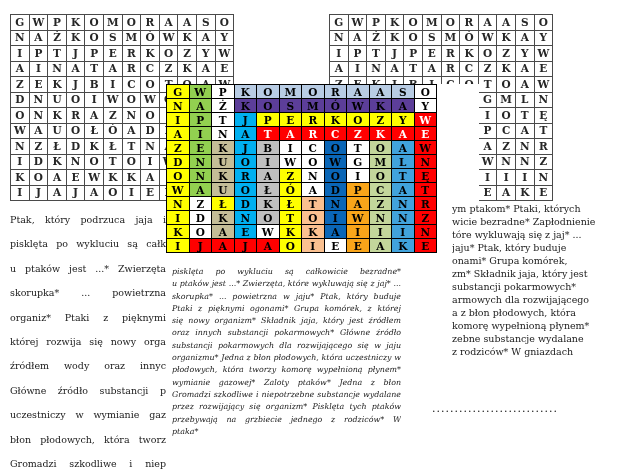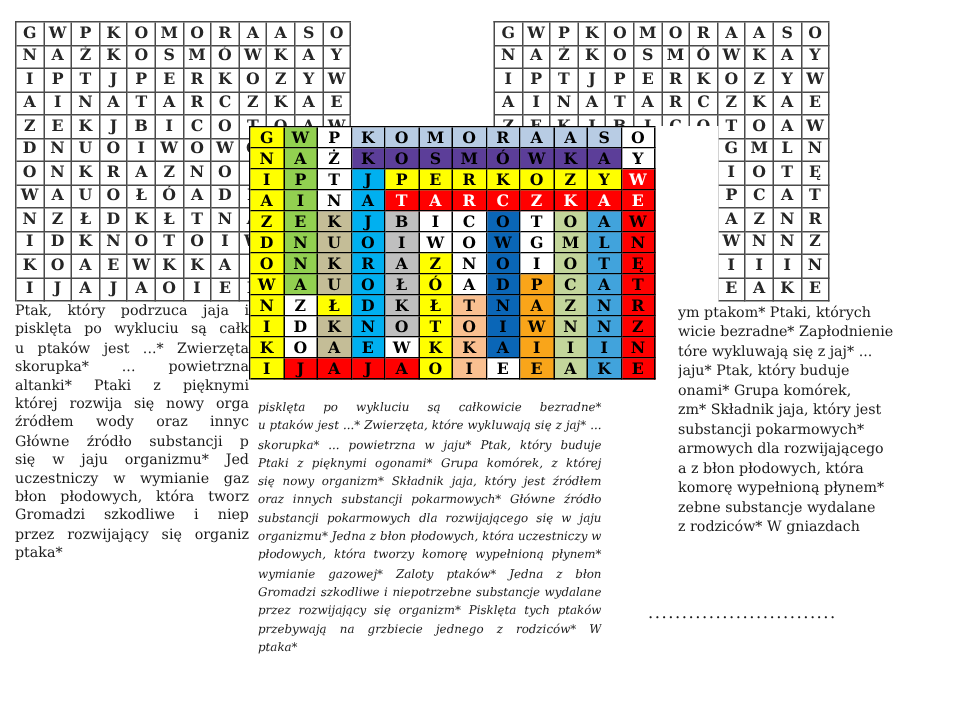--- a/index.html
+++ b/index.html
@@ -16,21 +16,21 @@
   #grid-right{left:329px;top:14px;}
   .overlay{position:absolute;left:166px;top:84px;width:313px;height:168px;background:#fff;}
   .colored{left:0;top:0;grid-template-columns:repeat(12,22.5px);grid-auto-rows:14px;
         border-top:1px solid #000;border-left:1px solid #000;}
   .colored .cell{border-right:1px solid #000;border-bottom:1px solid #000;
         font-size:10.5px;line-height:14px;}
   .textcol{position:absolute;overflow:hidden;}
   .tline{white-space:nowrap;overflow:hidden;}
   .just{text-align:justify;text-align-last:justify;white-space:normal;height:1em;}
   #text-left{left:10px;top:202px;width:156px;font-size:9.5px;line-height:12.4px;}
-  #text-left .just{line-height:12.4px;height:12.4px;}
+  #text-left .just{line-height:12.4px;height:12.4px;margin-top:12px;}
   #text-center{left:172px;top:266px;width:229px;font-size:7.9px;line-height:12.3px;font-style:italic;}
   #text-center .just{line-height:12.3px;height:12.3px;}
   #text-right{left:432px;top:202px;width:200px;font-size:9.5px;line-height:13px;margin-left:20px;}
   .haslo{position:absolute;left:10px;top:404px;font-size:11px;}
   .rdots{position:absolute;left:432px;top:402px;font-size:11px;letter-spacing:1px;}
 </style>
 </head>
 <body>
 
 <div class="page">
@@ -472,25 +472,24 @@
         <div class="cell" style="background: rgb(195, 214, 155); color: rgb(0, 0, 0);">A</div>
         <div class="cell" style="background: rgb(65, 163, 220); color: rgb(0, 0, 0);">K</div>
         <div class="cell" style="background: rgb(255, 0, 0); color: rgb(0, 0, 0);">E</div>
       </div>
   </div>
   <div class="textcol" id="text-left">
       <div class="tline just">Ptak, który podrzuca jaja i</div>
       <div class="tline just">pisklęta po wykluciu są całk</div>
       <div class="tline just">u ptaków jest ...* Zwierzęta</div>
       <div class="tline just">skorupka* ... powietrzna</div>
-      <div class="tline just">altanki* Ptaki z pięknymi</div>
+      <div class="tline just">organiz* Ptaki z pięknymi</div>
       <div class="tline just">której rozwija się nowy orga</div>
       <div class="tline just">źródłem wody oraz innyc</div>
       <div class="tline just">Główne źródło substancji p</div>
-      <div class="tline just">się w jaju organizmu* Jed</div>
       <div class="tline just">uczestniczy w wymianie gaz</div>
       <div class="tline just">błon płodowych, która tworz</div>
       <div class="tline just">Gromadzi szkodliwe i niep</div>
       <div class="tline just">przez rozwijający się organiz</div>
       <div class="tline">ptaka*</div>
     </div>
   <div class="textcol" id="text-center">
       <div class="tline just">pisklęta po wykluciu są całkowicie bezradne* Zapłodnienie</div>
       <div class="tline just">u ptaków jest ...* Zwierzęta, które wykluwają się z jaj* ...</div>
       <div class="tline just">skorupka* ... powietrzna w jaju* Ptak, który buduje altanki*</div>

